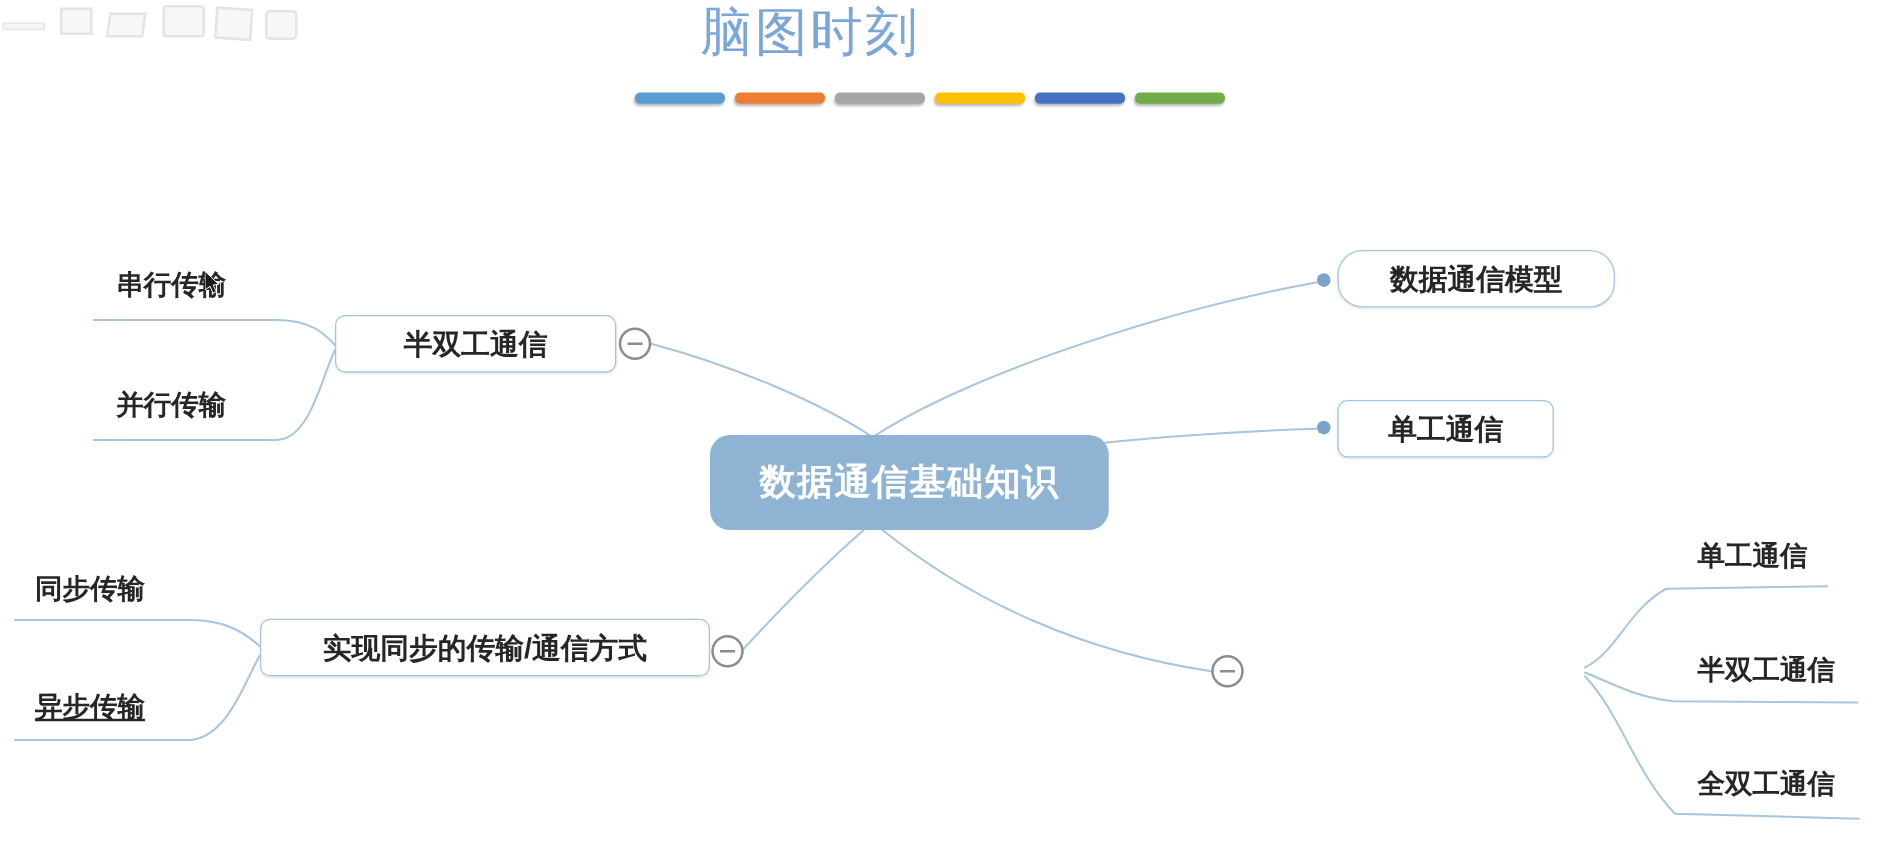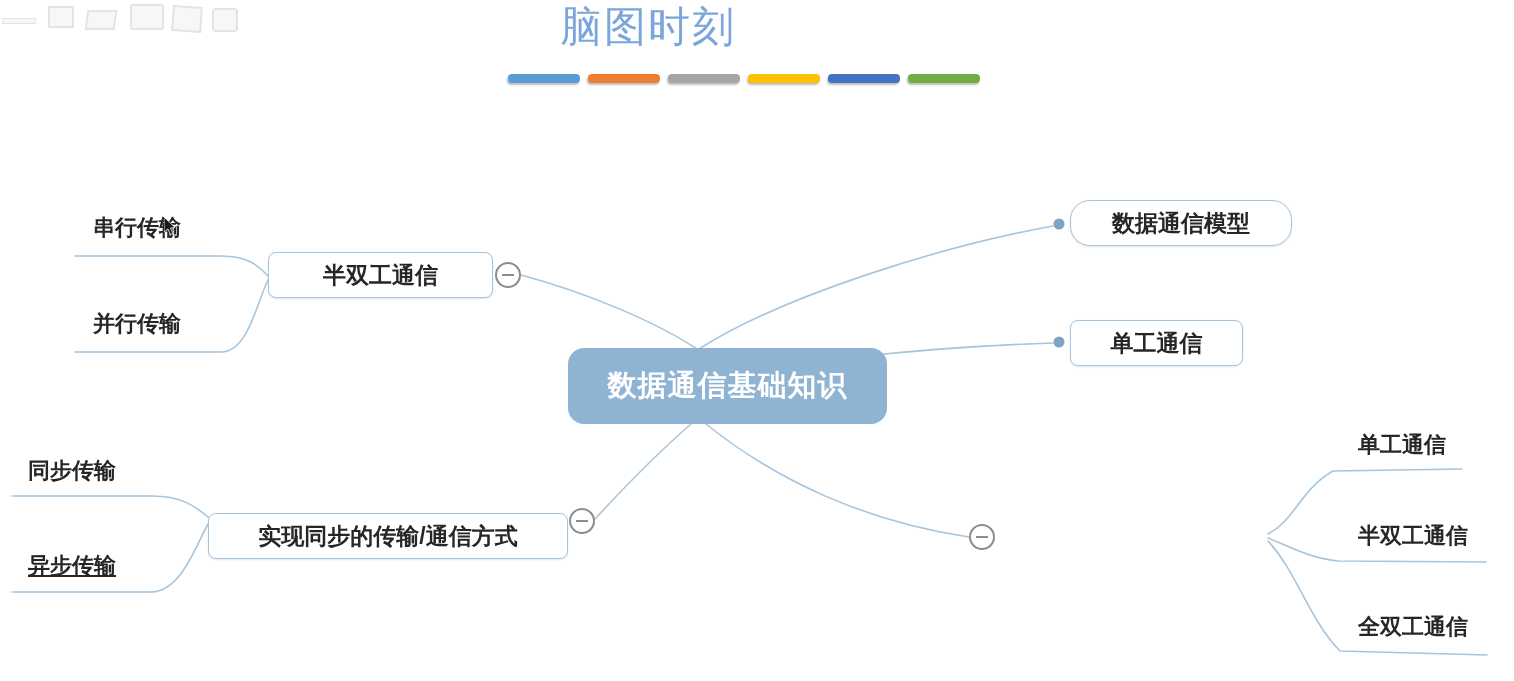--- a/index.html
+++ b/index.html
@@ -68,21 +68,21 @@
     font-weight:bold;font-size:29px;color:#ffffff;letter-spacing:1px;
     white-space:nowrap;
     margin-left:30px;
   }
   .leaf{
     position:absolute;
     font-weight:bold;font-size:22px;color:var(--node-text);
     white-space:nowrap;line-height:24px;
   }
   .b-two   {left:268px;top:252px;width:225px;height:46px;}
-  .b-sync  {left:208px;top:495px;width:360px;height:46px;margin-top:18px;}
+  .b-sync  {left:208px;top:495px;width:360px;height:46px;}
   .b-model {left:1070px;top:200px;width:222px;height:46px;border-radius:20px;}
   .b-terms {left:1070px;top:320px;width:173px;height:46px;}
   .b-three {left:995px;top:512px;width:273px;height:46px;}
   .c-serial  {left:93px; top:216px;}
   .c-parallel{left:93px; top:312px;}
   .c-syncc   {left:28px; top:459px;}
   .c-async   {left:28px; top:554px;text-decoration:underline;}
   .c-simplex {left:1358px;top:433px;}
   .c-half    {left:1358px;top:524px;}
   .c-full    {left:1358px;top:615px;}

